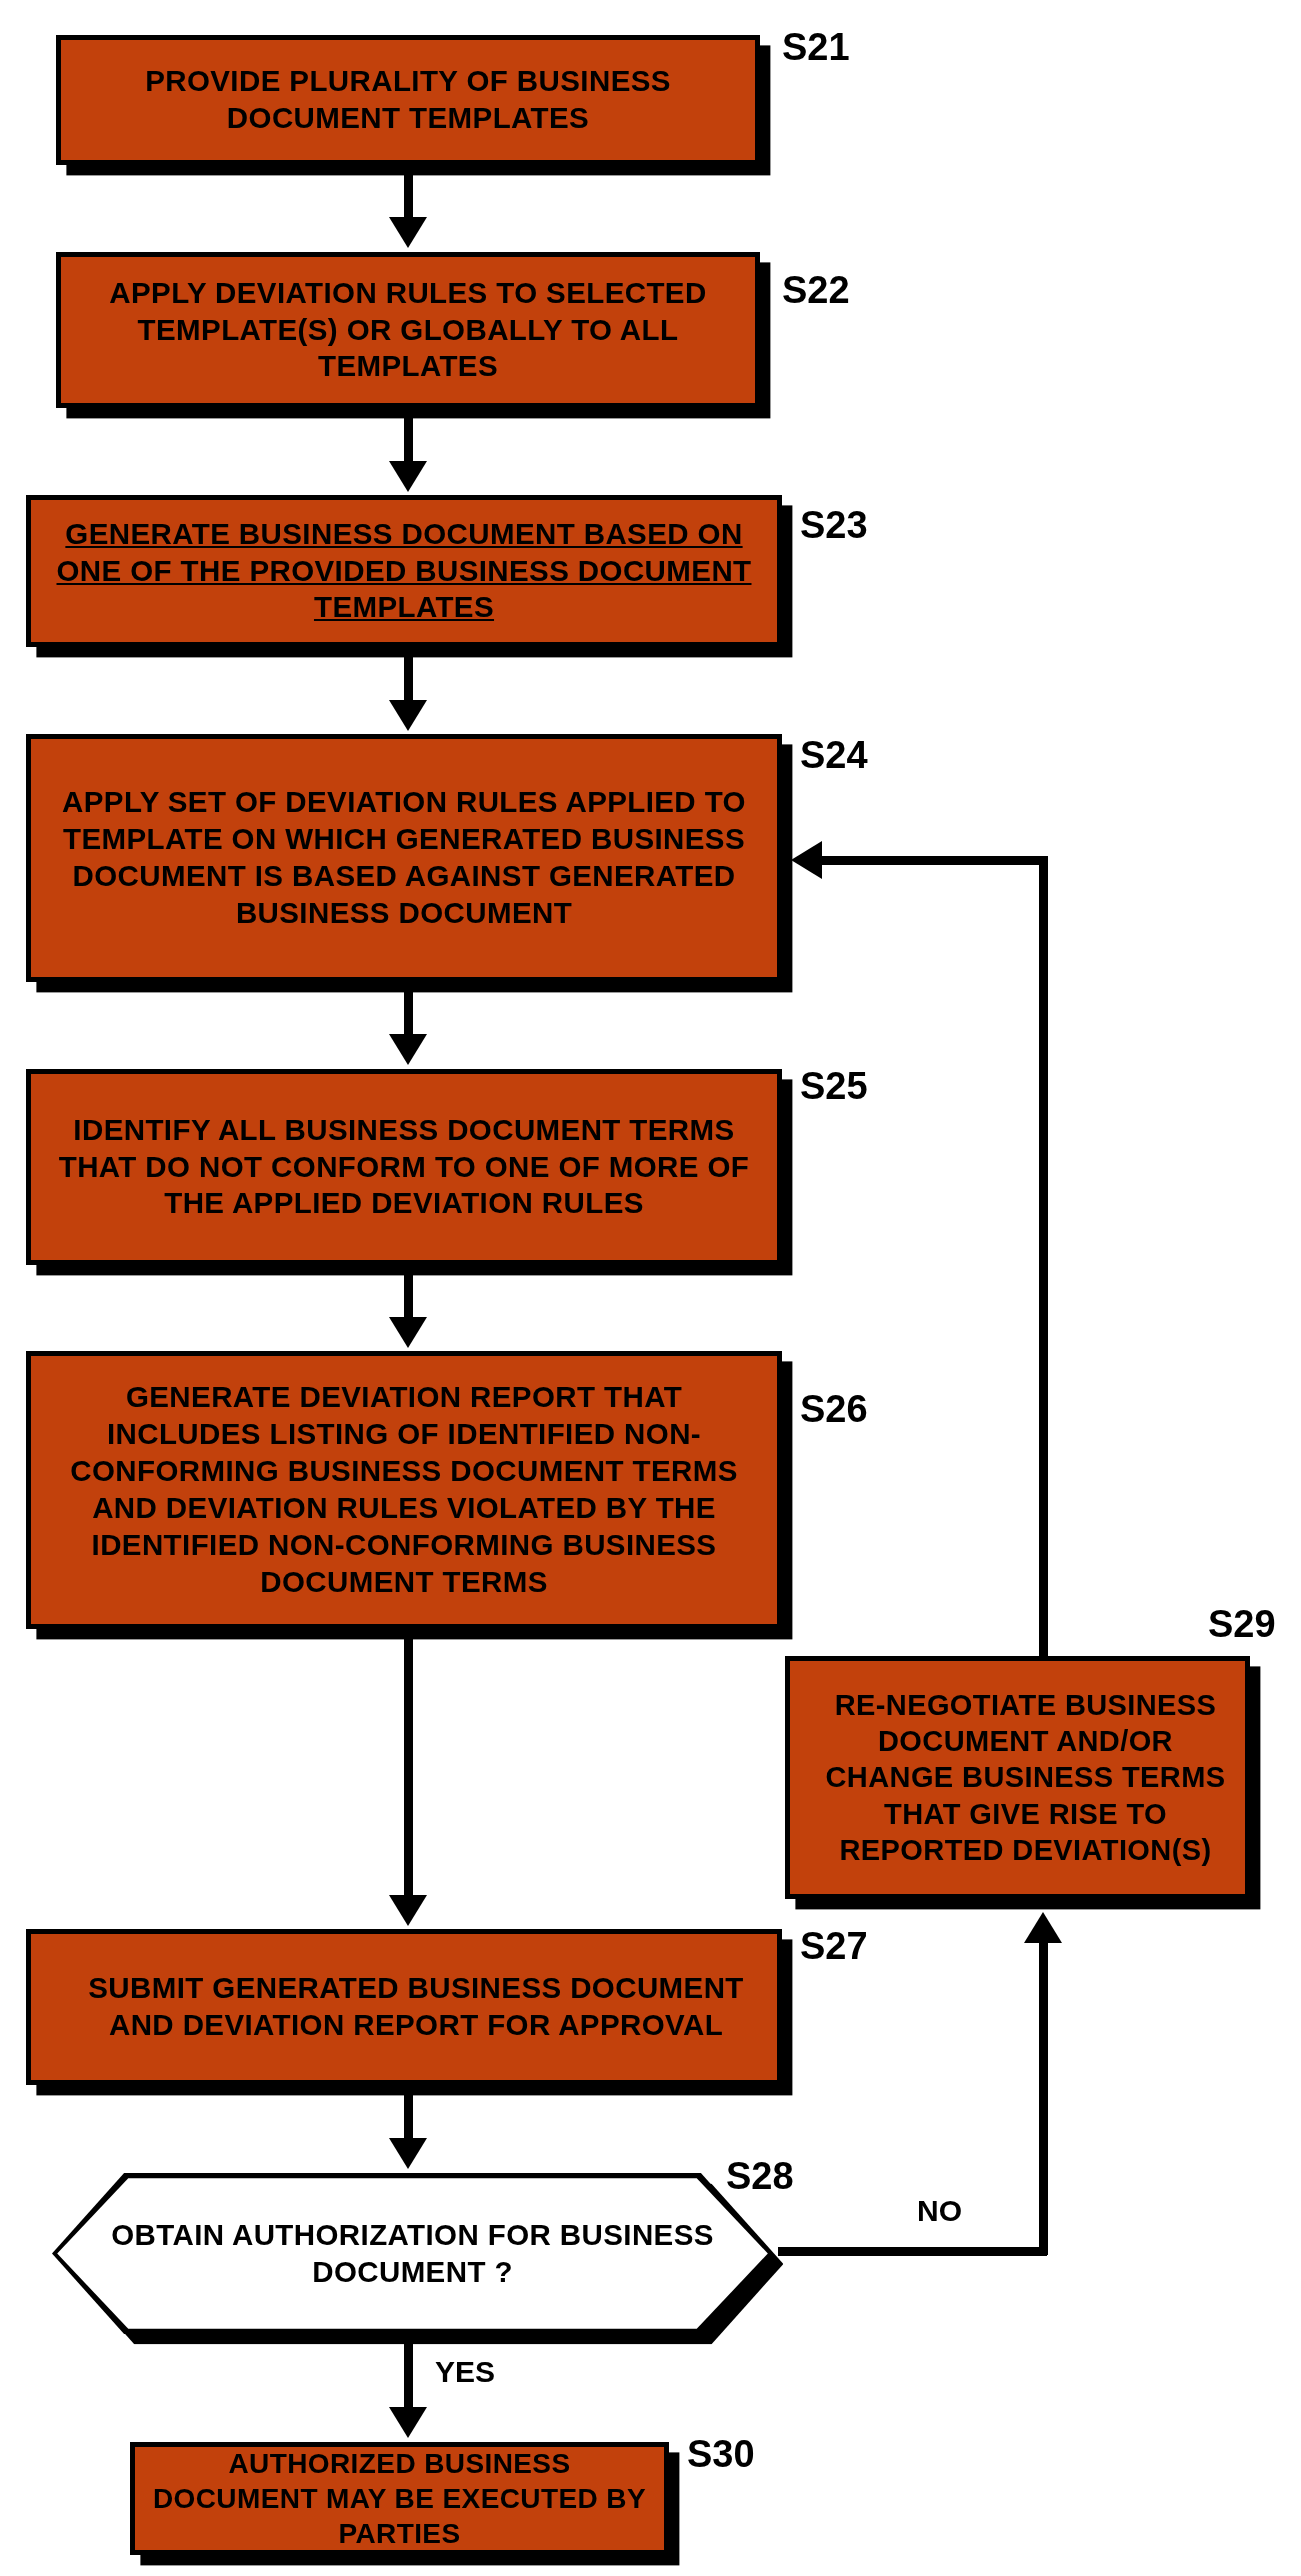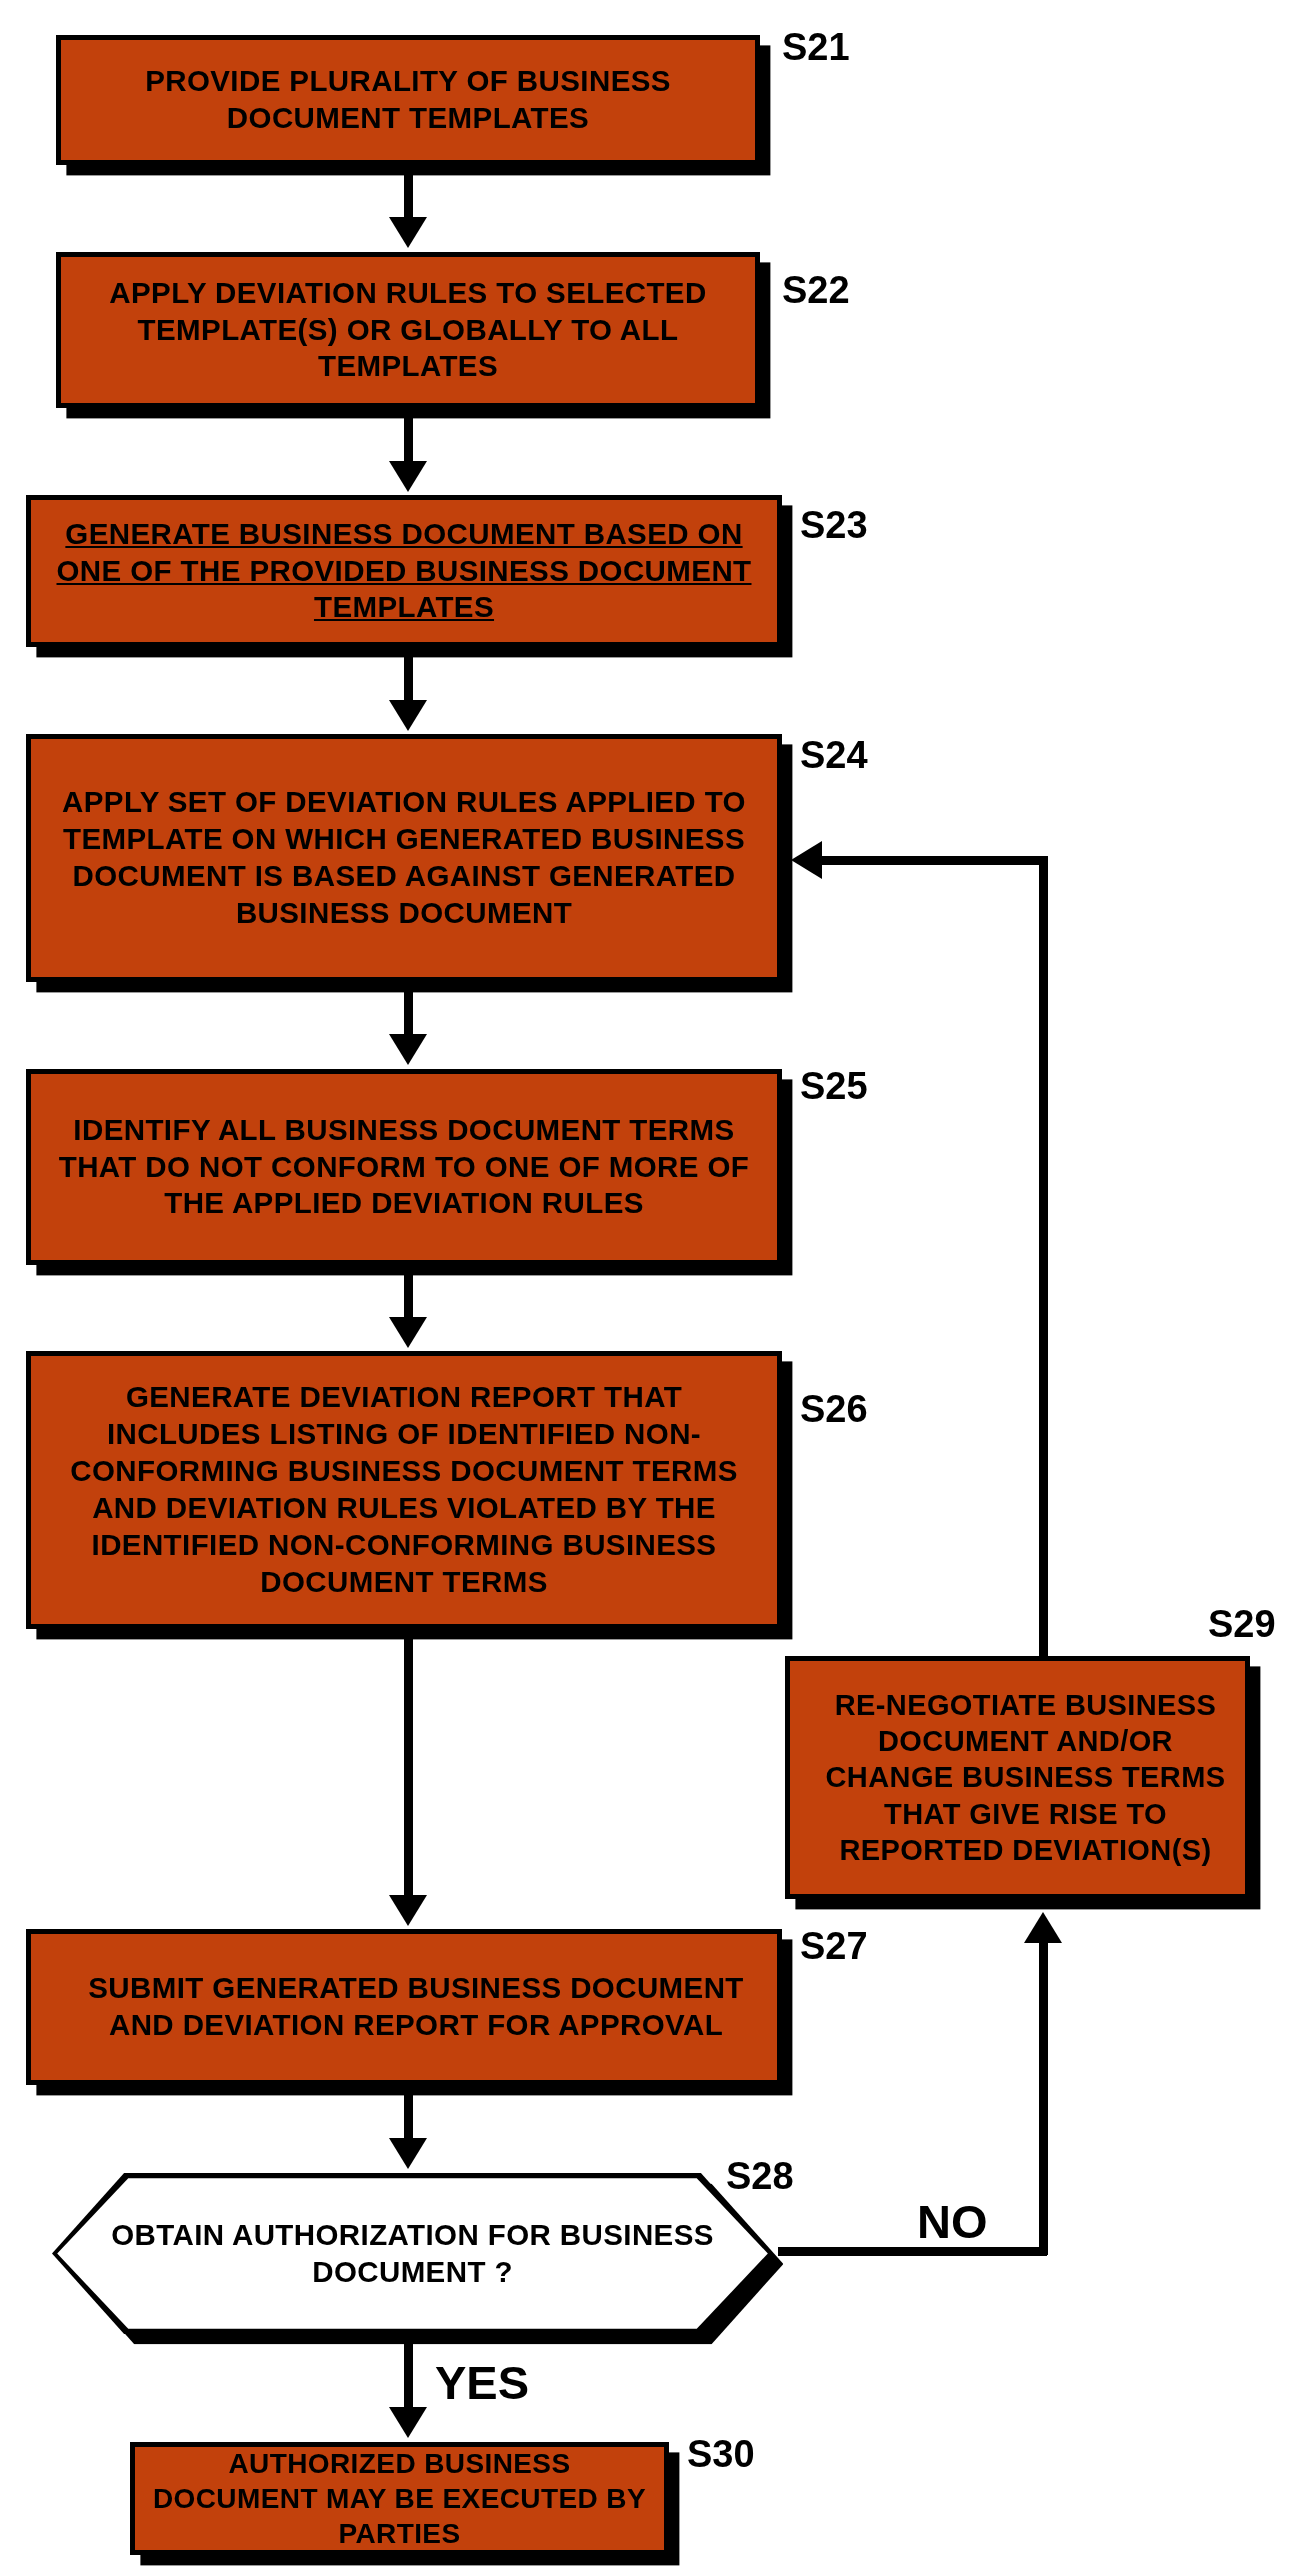--- a/index.html
+++ b/index.html
@@ -36,21 +36,21 @@
   .step-label {
     position: absolute;
     font-weight: 900;
     color: #000000;
     font-size: 38px;
   }
   .edge-label {
     position: absolute;
     font-weight: 900;
     color: #000000;
-    font-size: 47px;
+    font-size: 30px;
     text-align: right;
   }
 
   
   .decision-wrap {
     position: absolute;
   }
   .decision-shadow, .decision-body {
     position: absolute;
     left: 0; top: 0; width: 100%; height: 100%;

